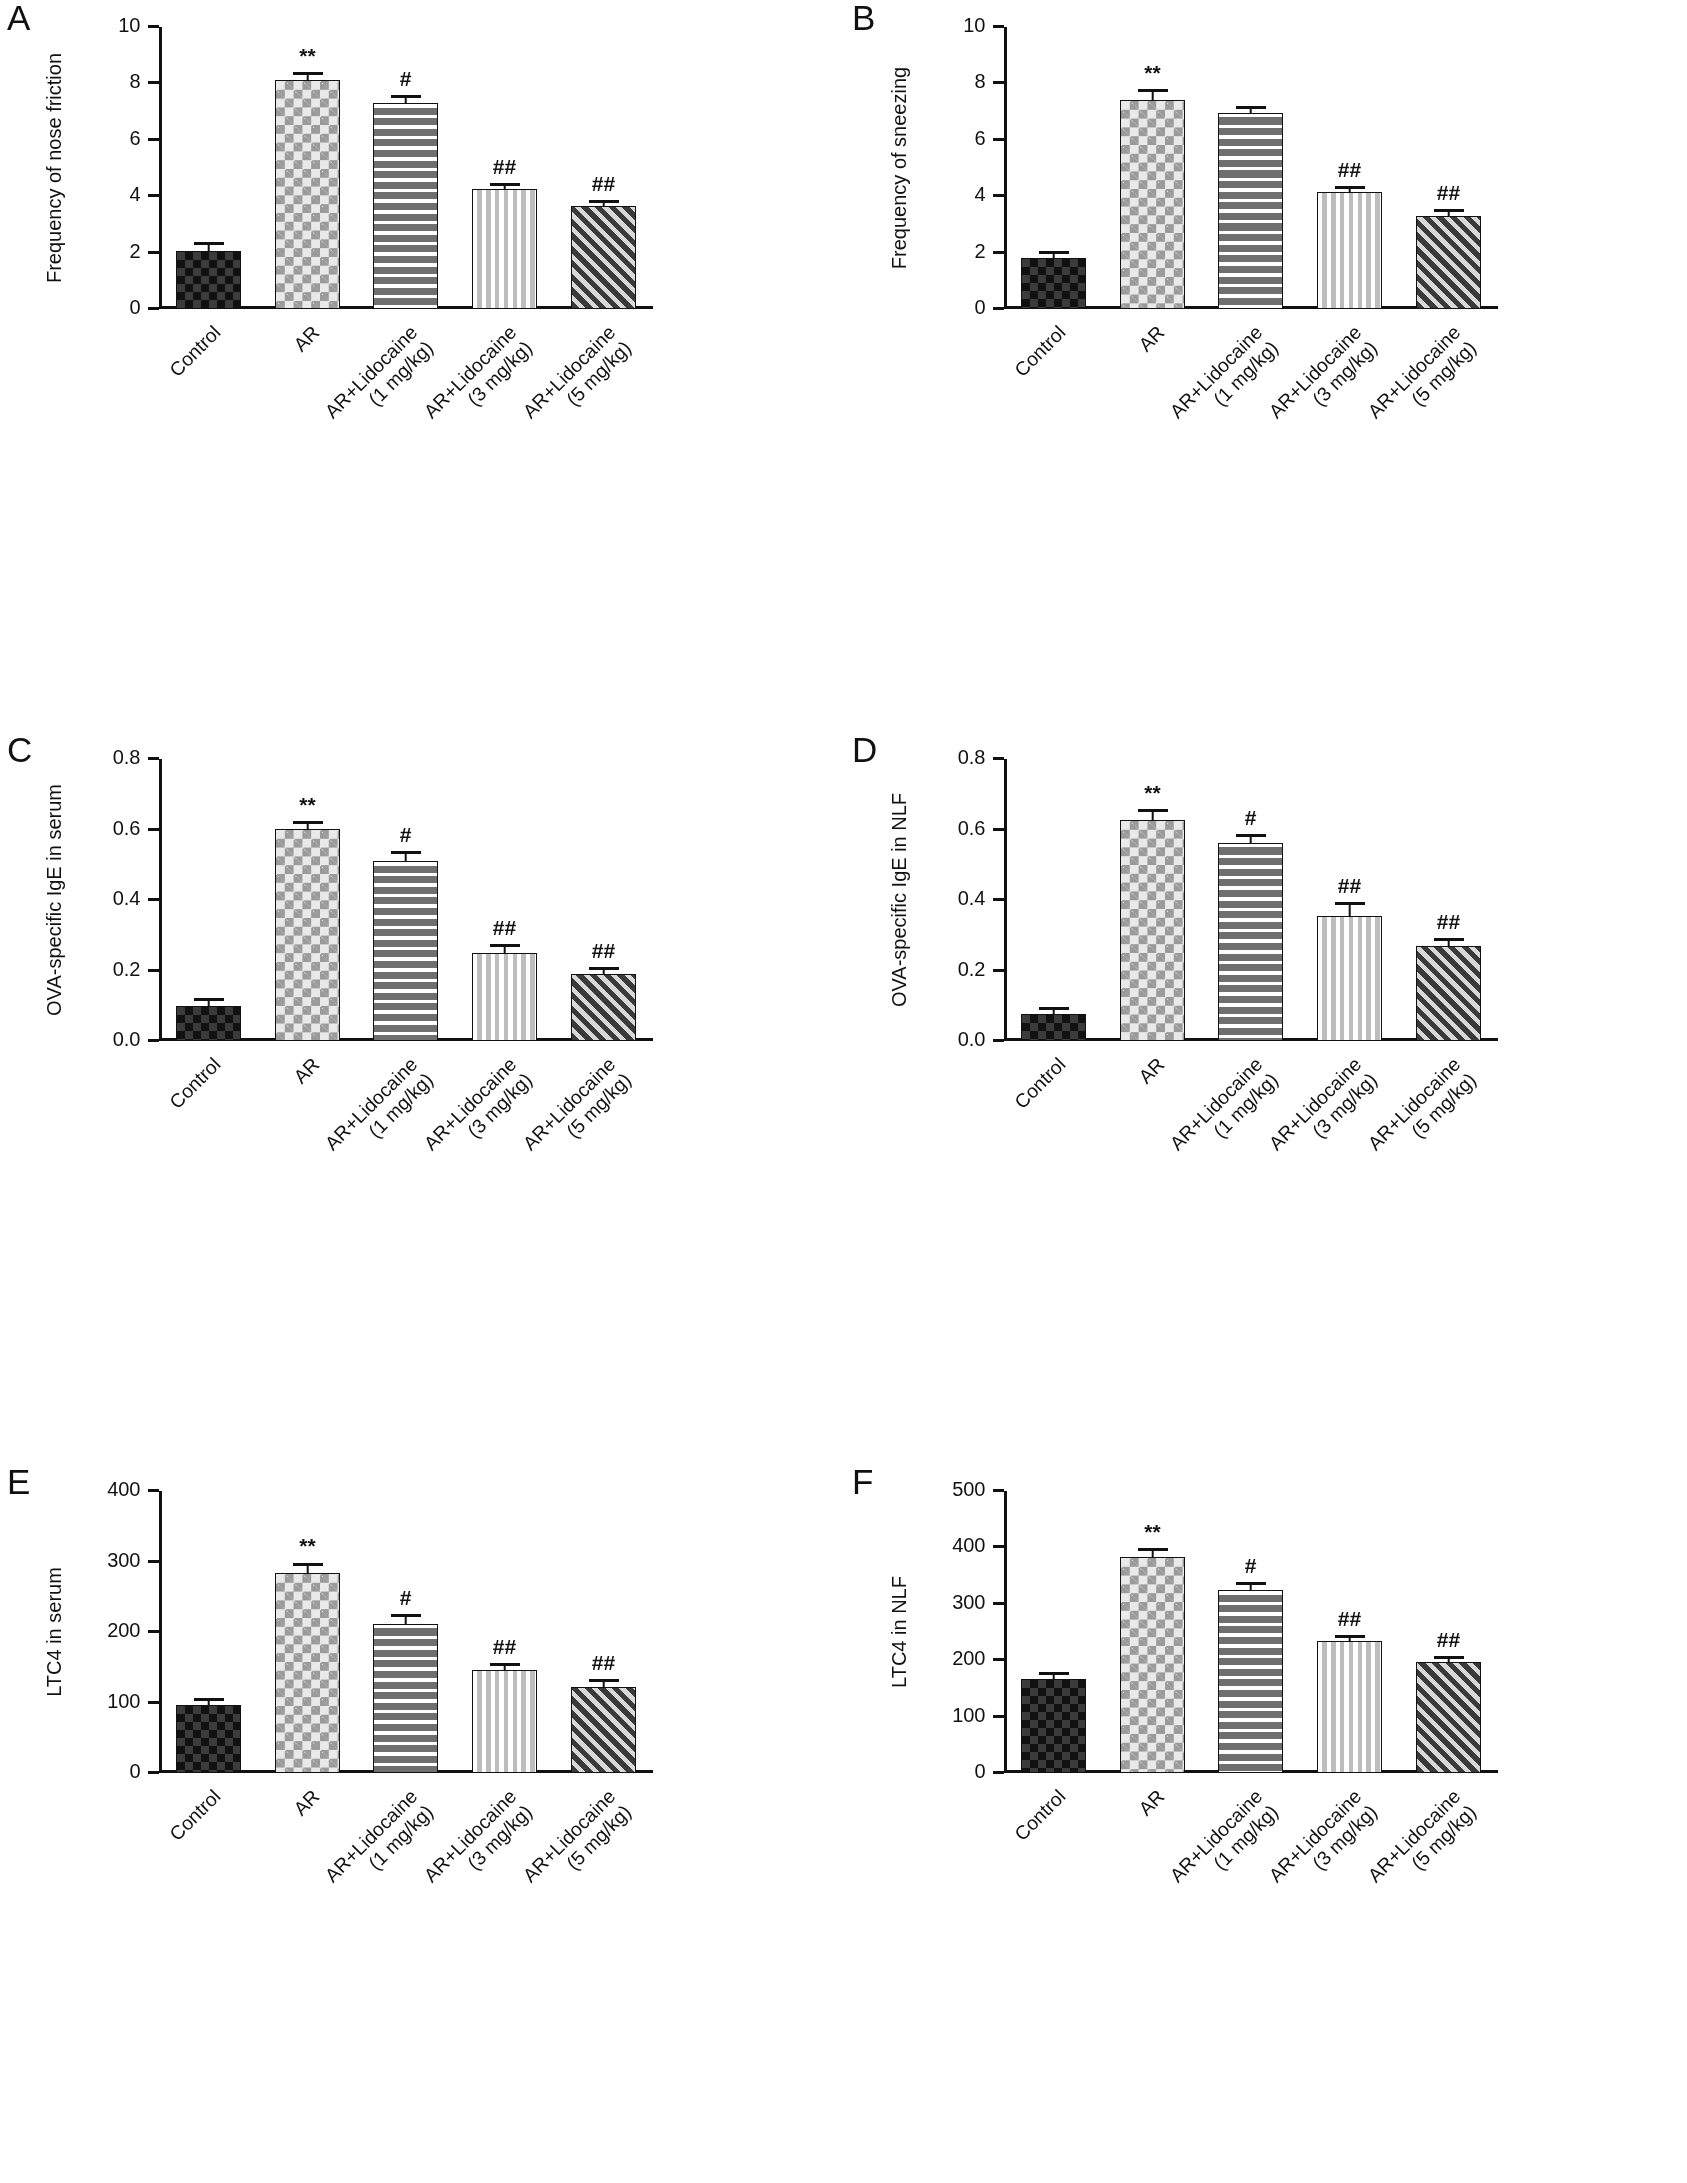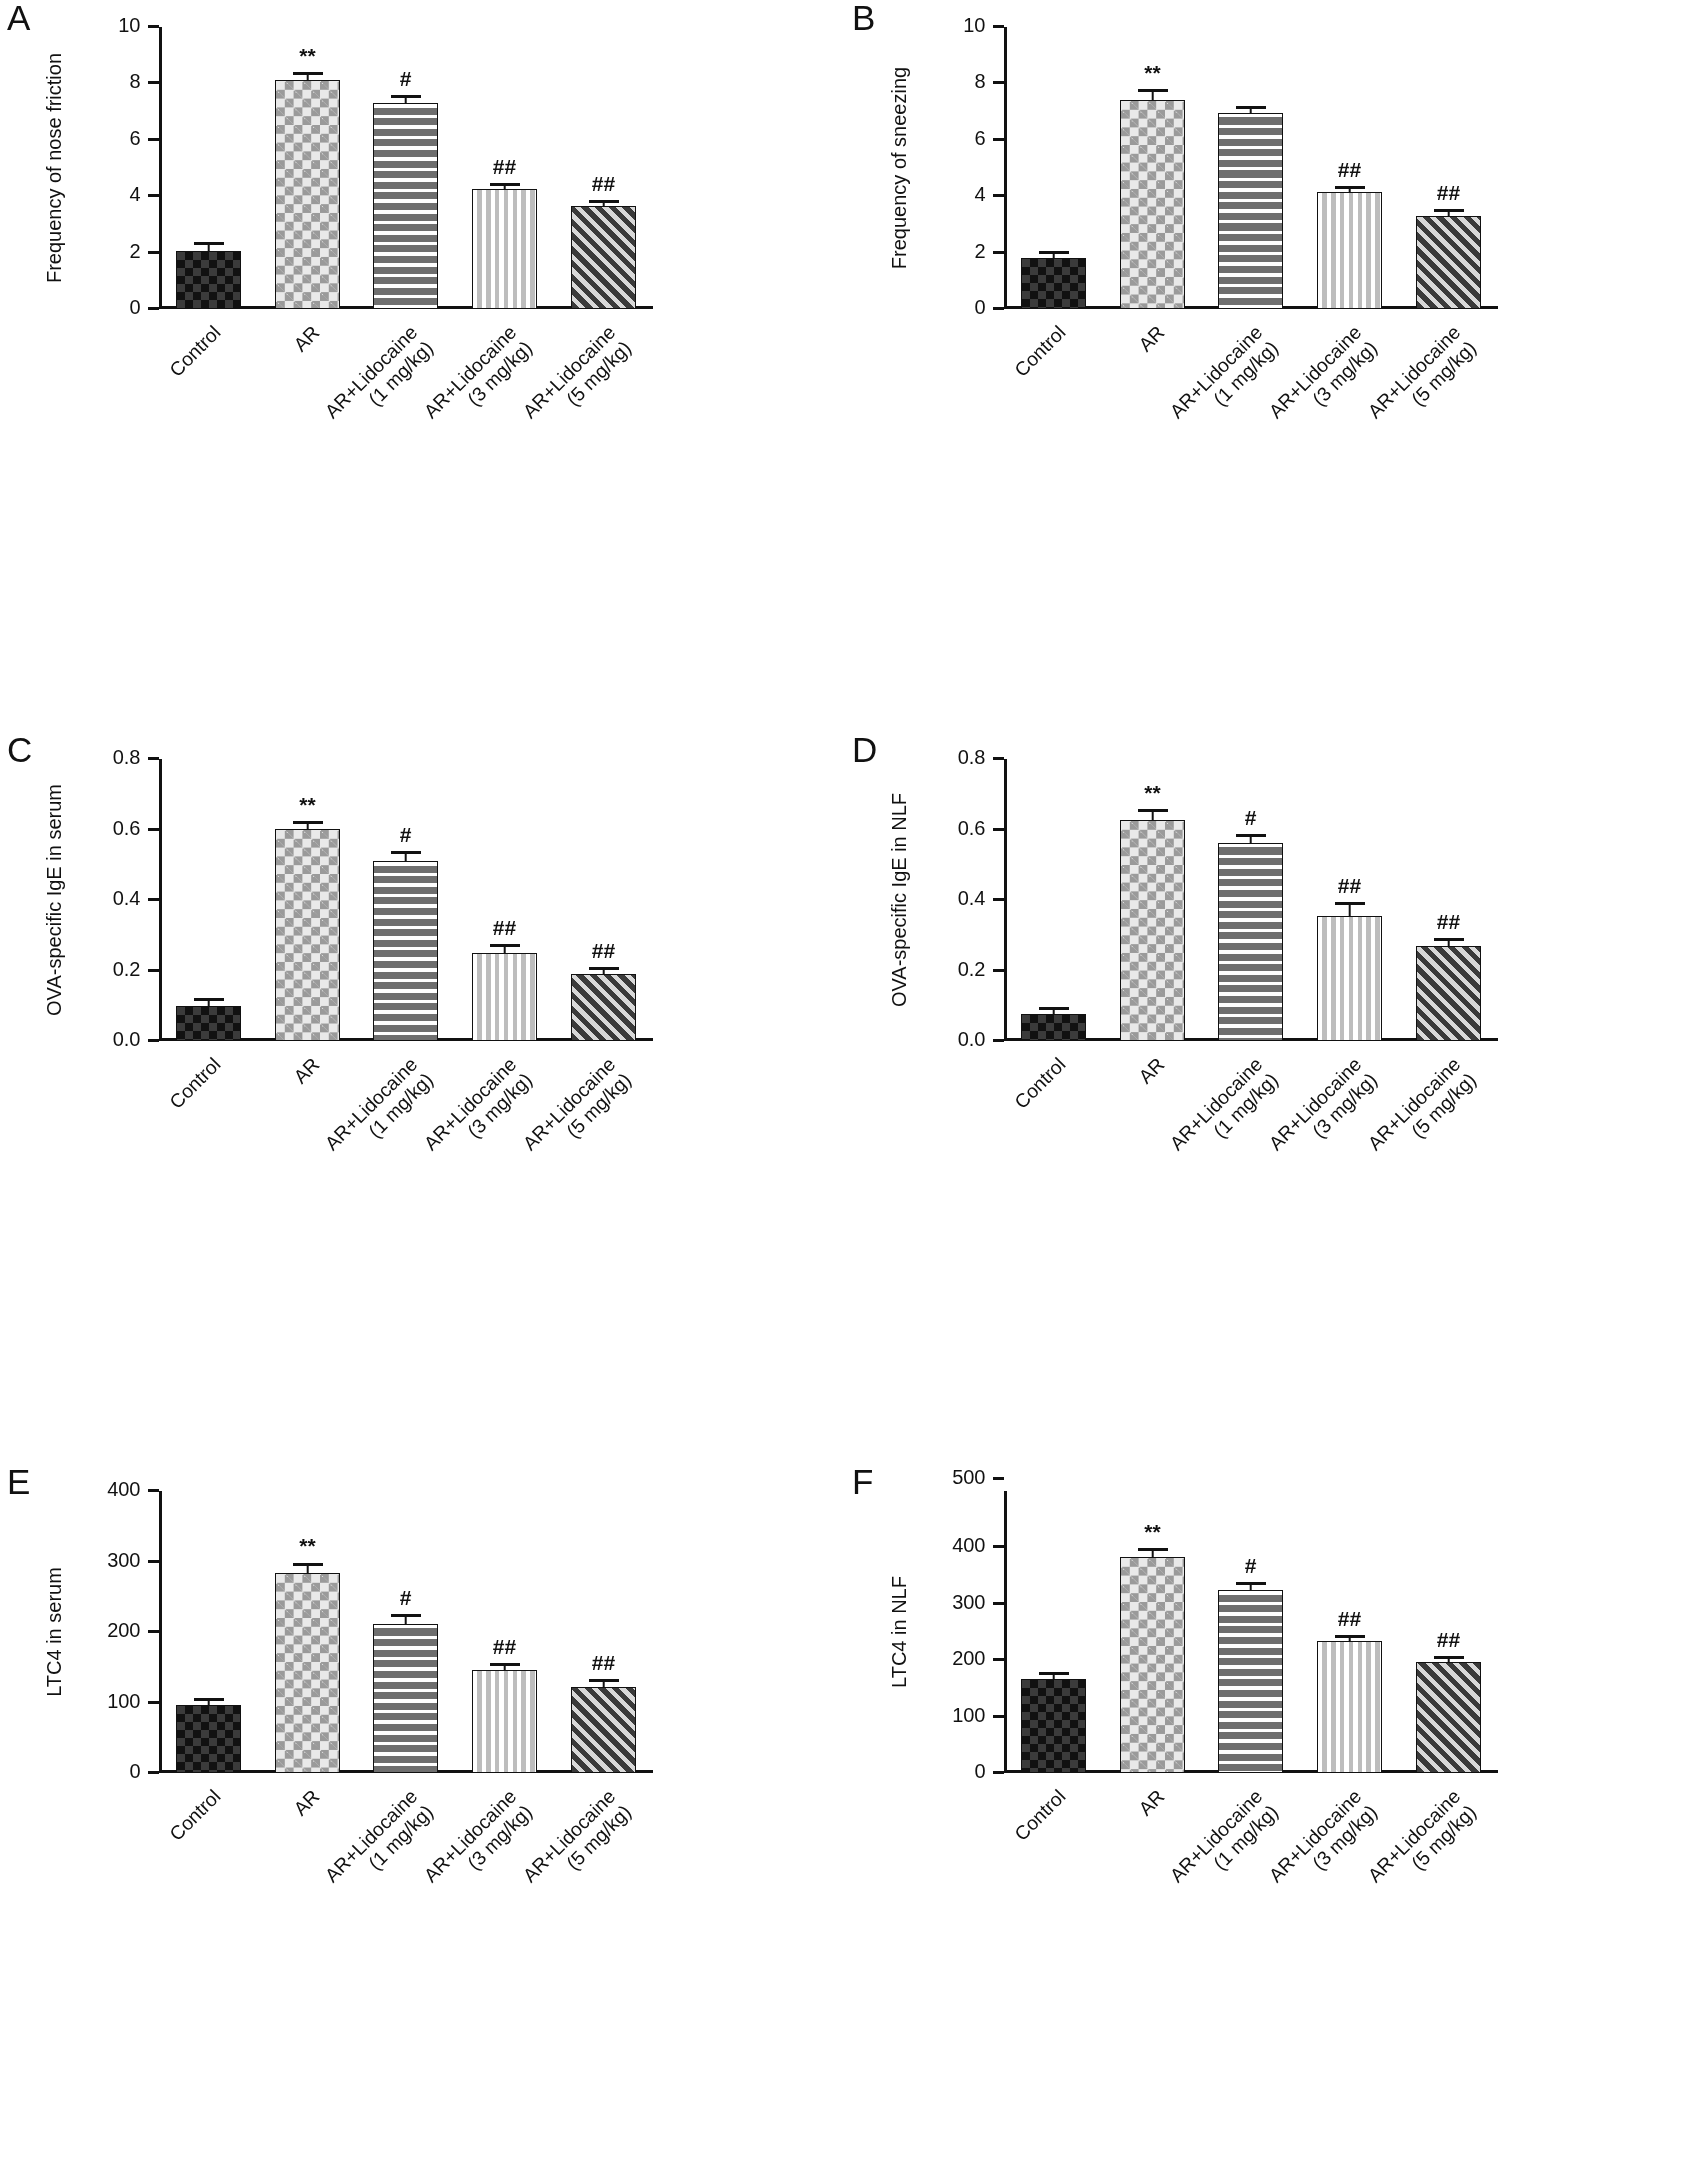--- a/index.html
+++ b/index.html
@@ -539,21 +539,21 @@
         </div>
         <div class="tick" style="bottom: 112px;">
           <span class="tick-label">200</span>
         </div>
         <div class="tick" style="bottom: 168px;">
           <span class="tick-label">300</span>
         </div>
         <div class="tick" style="bottom: 225px;">
           <span class="tick-label">400</span>
         </div>
-        <div class="tick" style="bottom: 293px;">
+        <div class="tick" style="bottom: 281px;">
           <span class="tick-label">500</span>
         </div>
         <div class="ylabel" style="left: -93px; top: 141px; transform: rotate(-90deg) translate(-50%, -100%);">LTC4 in NLF</div>
         <div class="bar-wrap" style="left: 17px; width: 65px; height: 282px;">
           <div class="bar fill-checker-dark" style="height: 94px;"></div>
           <div class="err" style="bottom: 94px; height: 4.5px;"></div>
           <div class="err-cap" style="bottom: 98px;"></div>
           <div class="xlabel" style="margin-top: 12.4px;">
             <span>Control</span>
           </div>

